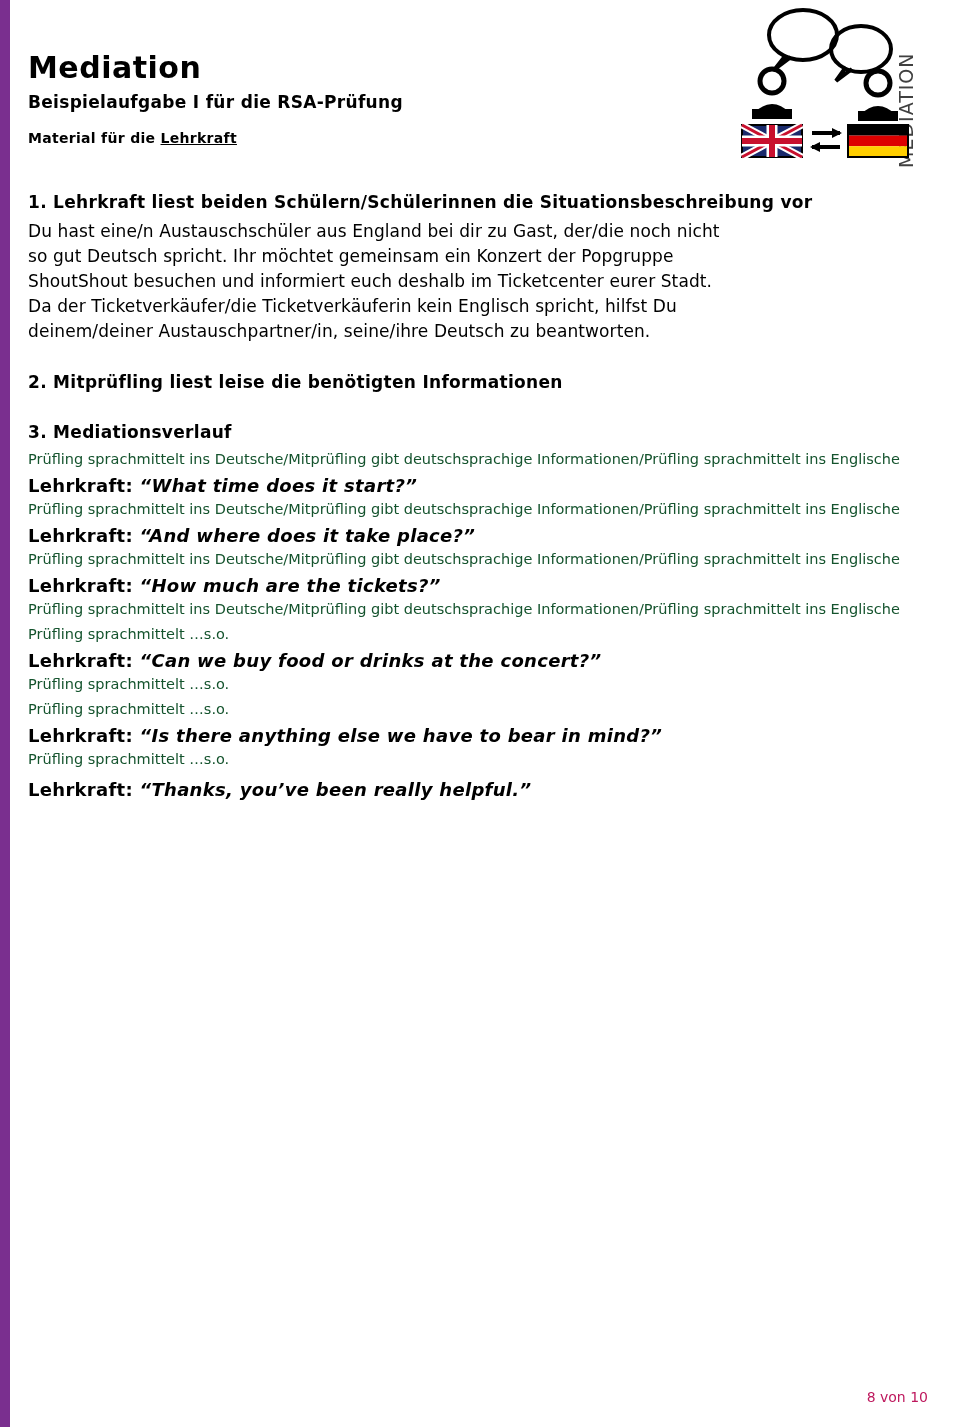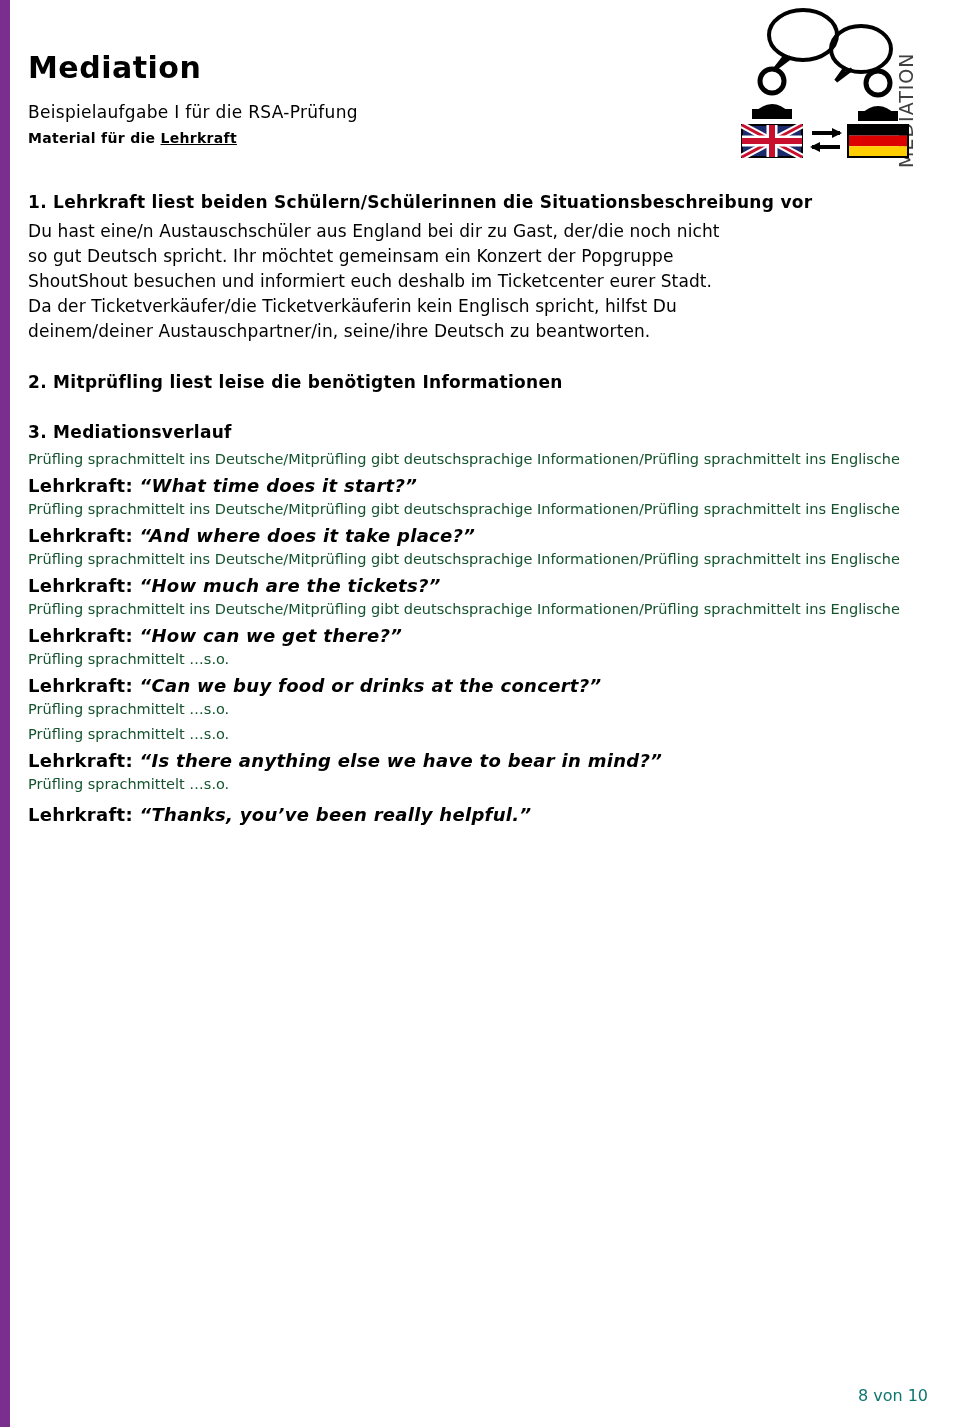--- a/index.html
+++ b/index.html
@@ -44,23 +44,23 @@
     position: absolute;
     left: 0;
     top: 50px;
     font-size: 30px;
     font-weight: bold;
     letter-spacing: 0.5px;
   }
   .subtitle1 {
     position: absolute;
     left: 0;
-    top: 102px;
+    top: 92px;
     font-size: 17px;
-    font-weight: normal;
+    font-weight: bold;
     letter-spacing: 0.3px;
   }
   .subtitle2 {
     position: absolute;
     left: 0;
     top: 130px;
     font-size: 14px;
     font-weight: bold;
     letter-spacing: 0.3px;
   }
@@ -119,22 +119,22 @@
   .note {
     font-size: 14.5px;
     line-height: 19px;
     color: #14532d;
     margin: 0;
   }
   .footer {
     position: absolute;
     right: 32px;
     bottom: 22px;
-    font-size: 16px;
-    color: #0f766e;
+    font-size: 14px;
+    color: #be185d;
     margin-left: 48px;
   }
 </style>
 </head>
 <body>
 
 <div class="page">
 
   <div class="left-bar"></div>
 
@@ -226,23 +226,20 @@
         <p class="dialog-line">
           <span>Lehrkraft: </span><span class="q">“And where does it take place?”</span>
         </p>
         <p class="note" style="margin-top:4px;margin-bottom:6px">Prüfling sprachmittelt ins Deutsche/Mitprüfling gibt deutschsprachige Informationen/Prüfling sprachmittelt ins Englische</p>
 
         <p class="dialog-line">
           <span>Lehrkraft: </span><span class="q">“How much are the tickets?”</span>
         </p>
         <p class="note" style="margin-top:4px;margin-bottom:6px">Prüfling sprachmittelt ins Deutsche/Mitprüfling gibt deutschsprachige Informationen/Prüfling sprachmittelt ins Englische</p>
 
-        <p class="dialog-line">
-          <span>Lehrkraft: </span><span class="q">“How can we get there?”</span>
-        </p>
         <p class="note" style="margin-top:4px;margin-bottom:6px">Prüfling sprachmittelt …s.o.</p>
 
         <p class="dialog-line">
           <span>Lehrkraft: </span><span class="q">“Can we buy food or drinks at the concert?”</span>
         </p>
         <p class="note" style="margin-top:4px;margin-bottom:6px">Prüfling sprachmittelt …s.o.</p>
 
         <p class="note" style="margin-top:4px;margin-bottom:6px">Prüfling sprachmittelt …s.o.</p>
 
         <p class="dialog-line">

